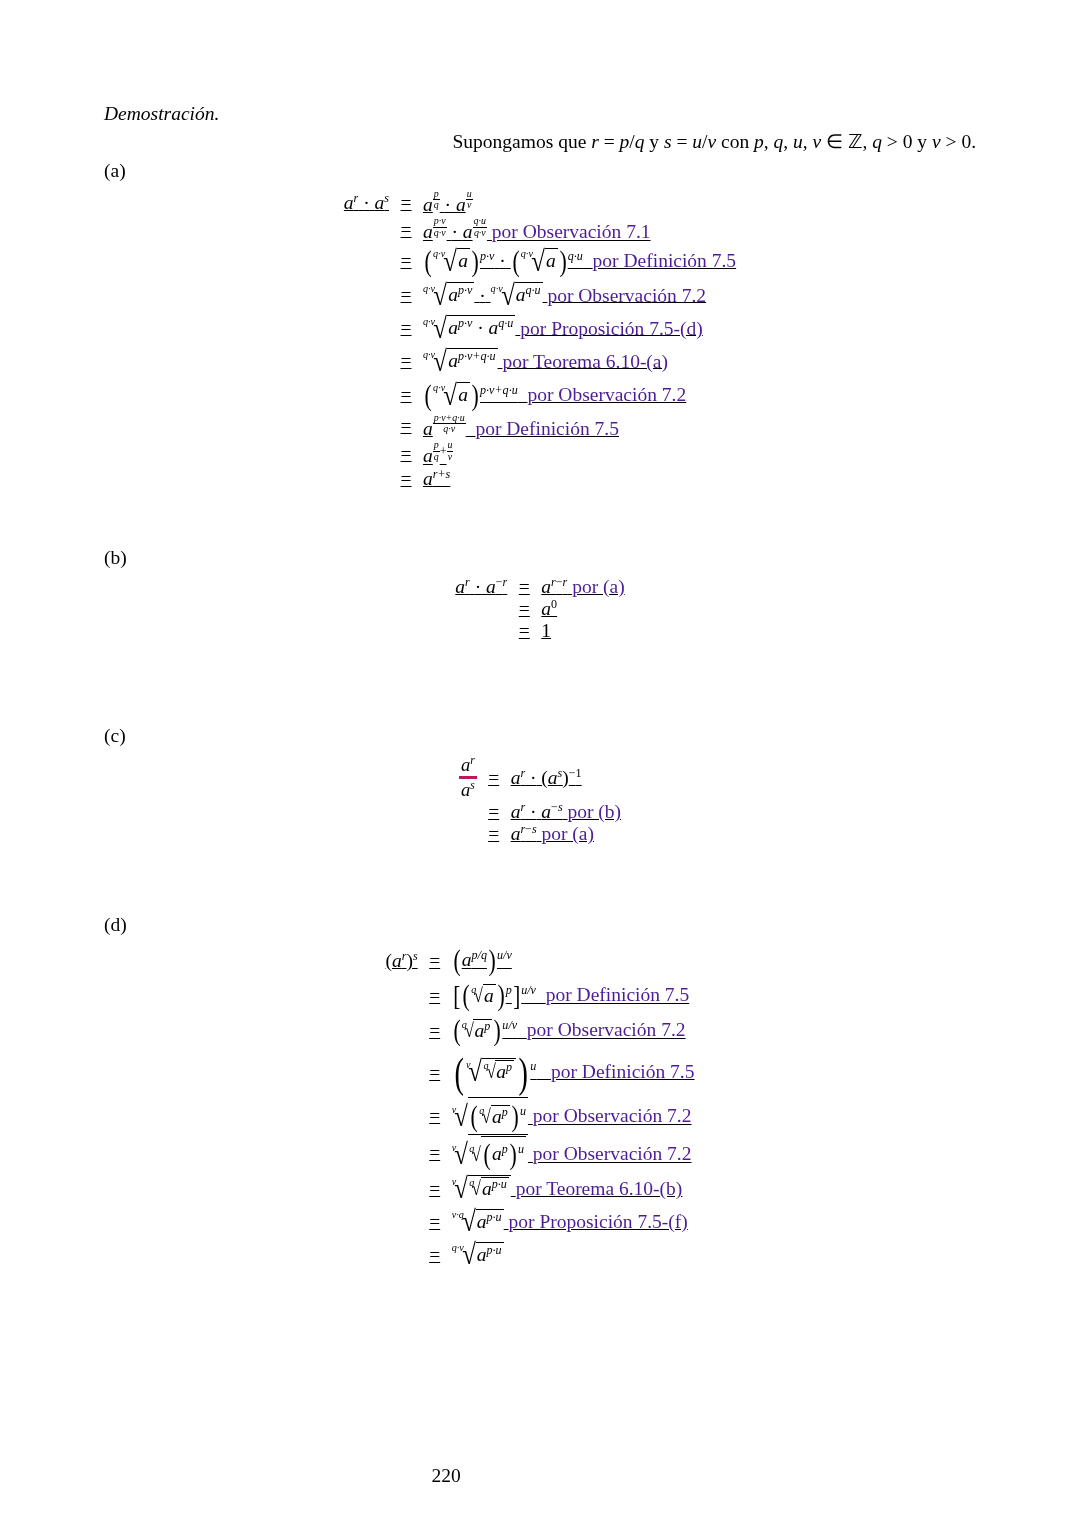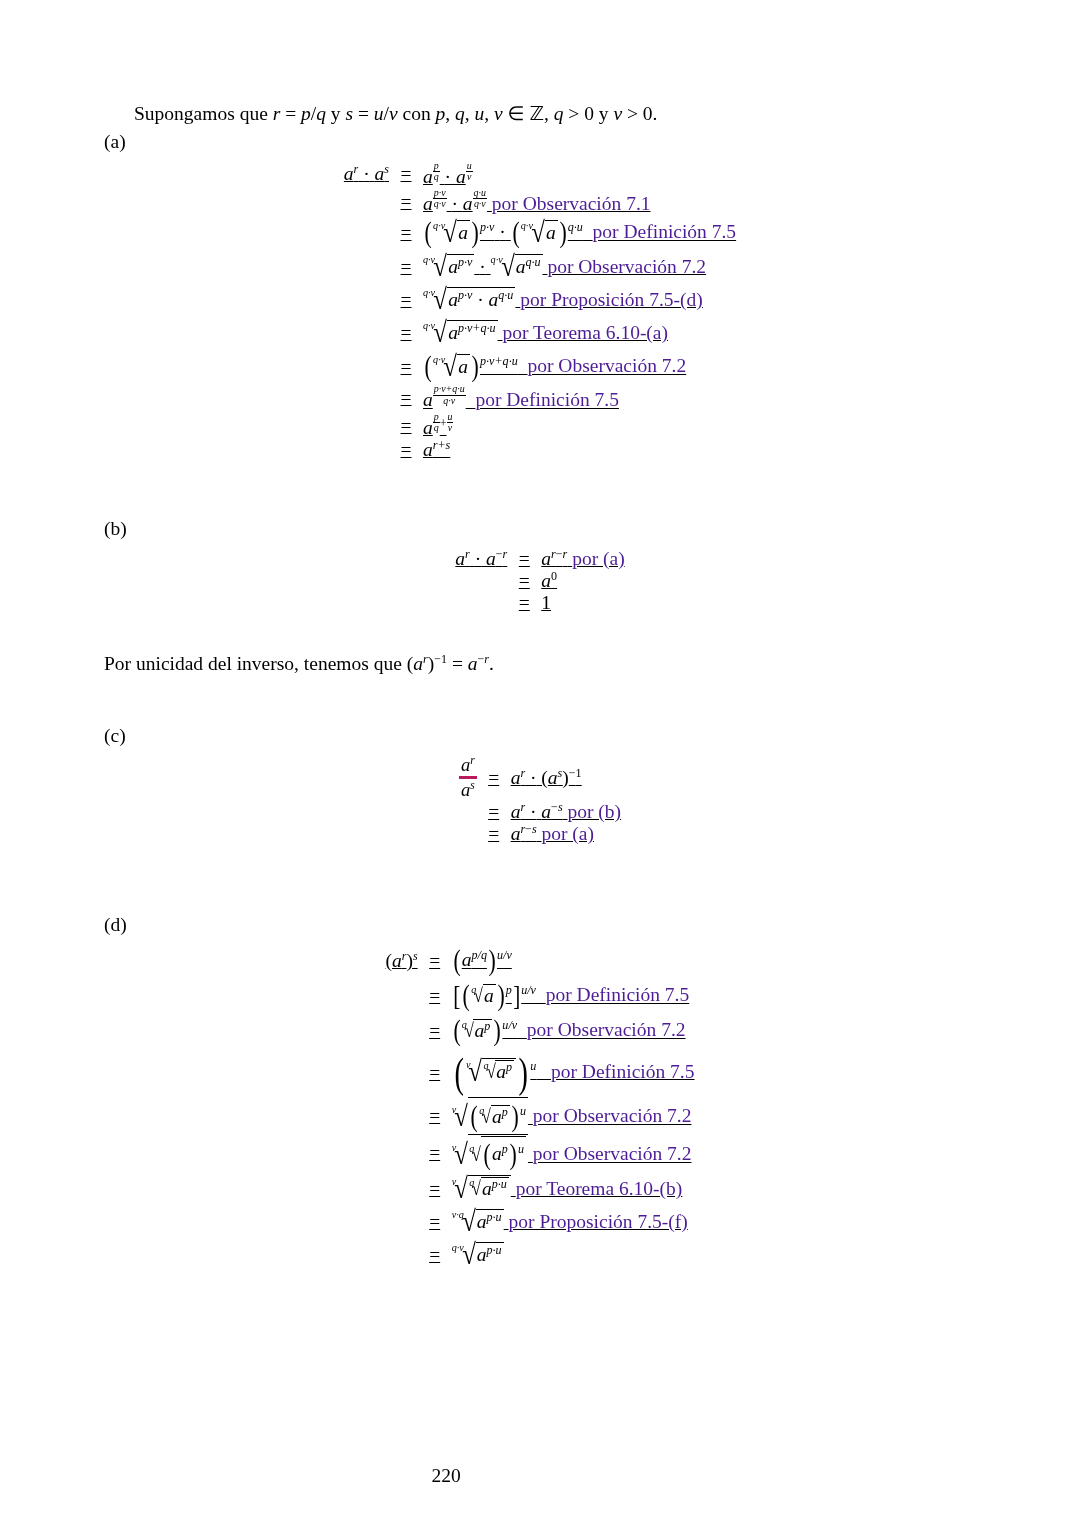--- a/index.html
+++ b/index.html
@@ -25,21 +25,21 @@
     position: absolute;
     left: 104px;
     top: 100px;
     width: 872px;
   }
   .line {
     font-size: 19.5px;
     line-height: 1.45;
   }
   .italic { font-style: italic; }
-  .indent { padding-left: 30px; }
+  .indent { padding-left: 30px; text-align: right; }
   .mi { font-family: "Liberation Serif", serif; font-style: italic; }
   .mn { font-family: "Liberation Serif", serif; font-style: normal; }
   .mo { font-style: normal; }
   .bb { font-family: "DejaVu Sans", sans-serif; font-style: normal; }
   sup, sub {
     font-size: 0.62em;
     line-height: 0;
   }
   .reason { color: #4c1d95; }
   .eqblock {
@@ -132,20 +132,21 @@
     font-size: 19.5px;
   }
   .ptext { font-size: 19.5px; }
 </style>
 </head>
 <body>
 
 <div class="page">
   <div class="content">
 
+    <div class="line italic">Demostración.</div>
 
     <div class="line indent">
       Supongamos que <span class="mi">r</span> <span class="mo">=</span> <span class="mi">p</span><span class="mo">/</span><span class="mi">q</span>
       y <span class="mi">s</span> <span class="mo">=</span> <span class="mi">u</span><span class="mo">/</span><span class="mi">v</span>
       con <span class="mi">p</span>, <span class="mi">q</span>, <span class="mi">u</span>, <span class="mi">v</span>
       <span class="mo">∈</span> <span class="bb">ℤ</span>, <span class="mi">q</span> <span class="mo">&gt;</span> 0
       y <span class="mi">v</span> <span class="mo">&gt;</span> 0.
     </div>
 
     <div class="line">(a)</div>
@@ -272,24 +273,20 @@
           <td class="lhs"></td>
           <td class="eq">=</td>
           <td class="rhs"><span class="mn">1</span></td>
         </tr>
       </tbody>
         </table>
     </div>
 
     <div class="gap-s"></div>
 
-    <div class="line ptext">
-      Por unicidad del inverso, tenemos que (<span class="mi">a</span><sup><span class="mi">r</span></sup>)<sup><span class="mo">−</span><span class="mn">1</span></sup>
-      <span class="mo">=</span> <span class="mi">a</span><sup><span class="mo">−</span><span class="mi">r</span></sup>.
-    </div>
 
     <div class="gap-m"></div>
 
     <div class="line">(c)</div>
 
     <div class="eqblock">
       <table class="align">
         <tbody>
             <tr class="rowpad">
           <td class="lhs">

